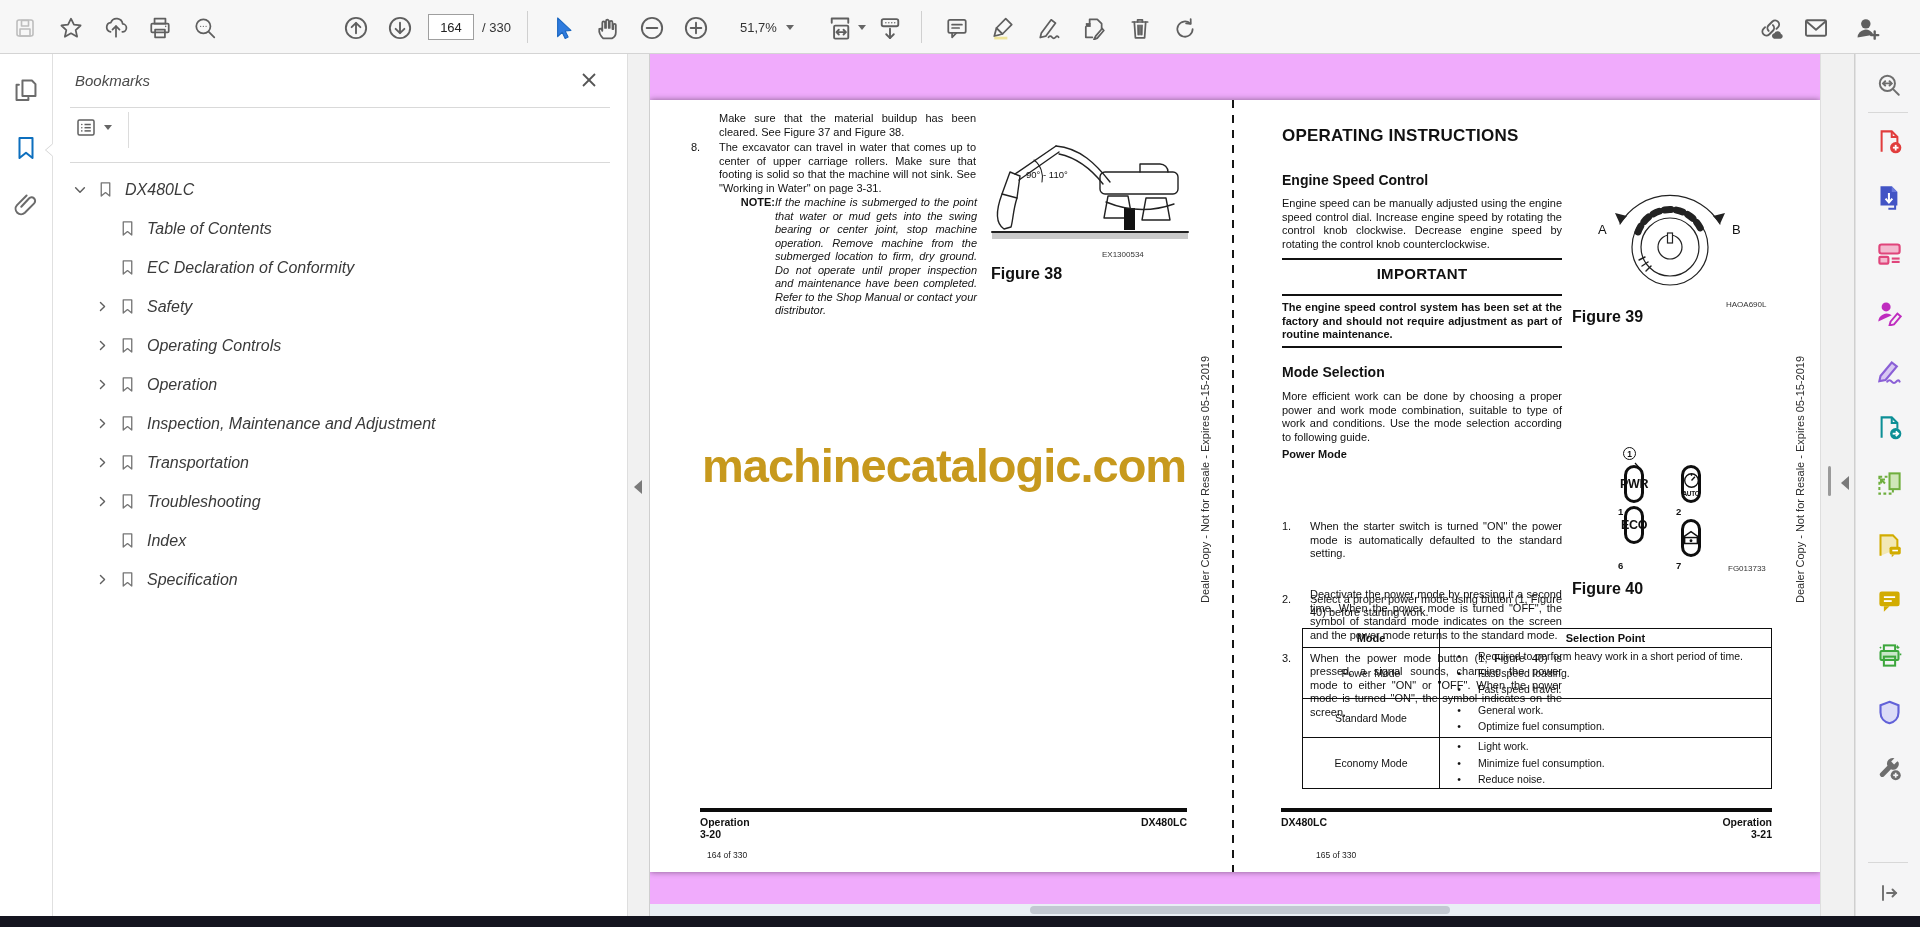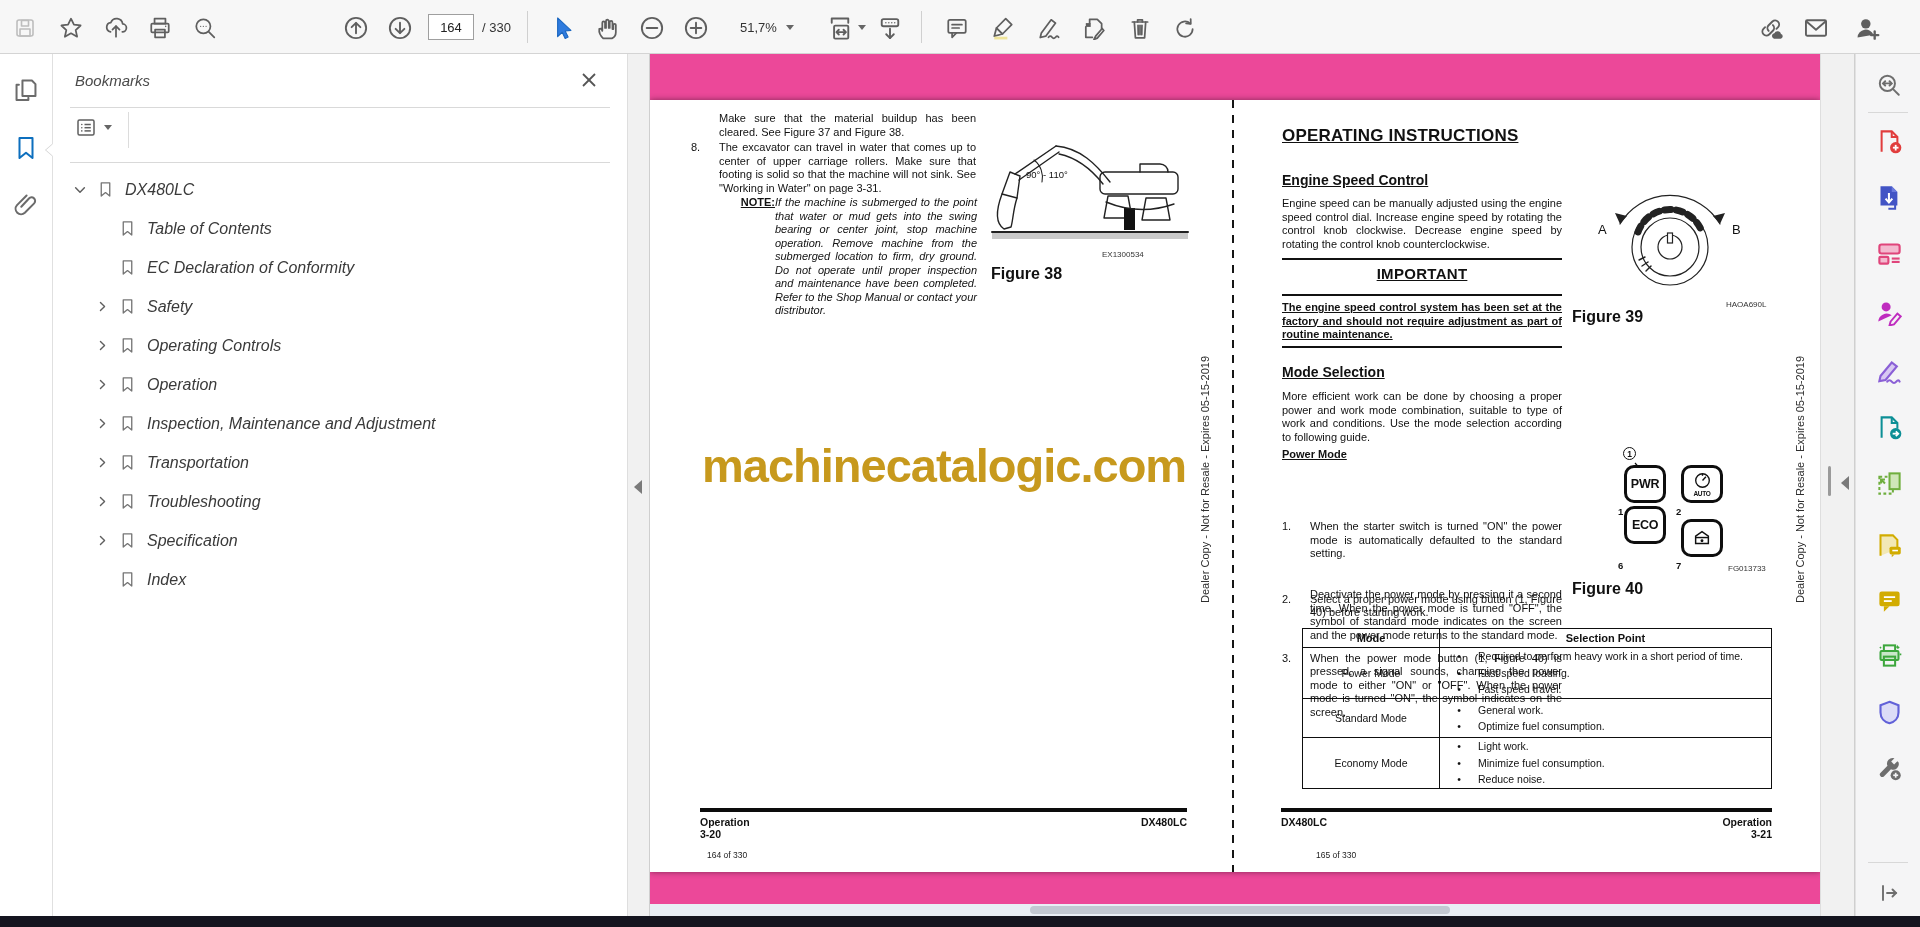--- a/index.html
+++ b/index.html
@@ -54,48 +54,48 @@
   .lvl1 { padding-left:40px; }
 
   
   .collstrip { position:absolute; top:54px; width:23px; height:862px; background:#f1f1f1;
     border-left:1px solid #dedede; border-right:1px solid #cfcfcf; z-index:15; cursor:pointer; }
   .arrow-left { position:absolute; width:0; height:0; border-top:7px solid transparent;
     border-bottom:7px solid transparent; border-right:8px solid #7a7a7a; }
   .scrollthumb { position:absolute; width:3px; height:30px; background:#9a9a9a; border-radius:2px; }
 
   
-  .docarea { position:absolute; left:650px; top:54px; width:1170px; height:862px; background:#ec4899; }
+  .docarea { position:absolute; left:650px; top:54px; width:1170px; height:862px; background:#f0abfc; }
   .spread { position:absolute; left:0px; top:46px; width:1170px; height:772px; background:#ffffff;
     box-shadow:0 0 6px rgba(0,0,0,.45); font-family:"Liberation Sans", sans-serif; color:#111; }
   .pagedivider { position:absolute; left:582px; top:0; width:2px; height:772px;
     background-image:repeating-linear-gradient(to bottom,#151515 0 8px, transparent 8px 15px); }
   .hscroll { position:absolute; left:0; bottom:0; width:1170px; height:12px; background:#e9eef5; }
   .hthumb { position:absolute; left:380px; top:2px; width:420px; height:8px; background:#c2c8d2; border-radius:4px; }
 
   .body-txt { font-size:11px; line-height:13.5px; text-align:justify; }
   .abs { position:absolute; }
-  .b { font-weight:bold;text-decoration:underline; }
+  .b { font-weight:bold; }
   .i { font-style:italic; }
   .vtext { position:absolute; transform:rotate(-90deg); transform-origin:0 0; white-space:nowrap;
     font-size:11px; color:#2e2e2e; }
   .stamp { position:absolute; font-size:8.5px; color:#222; }
   .fbar { position:absolute; height:4px; background:#0c0c0c; }
   .fttext { position:absolute; font-size:10.5px; font-weight:bold; line-height:12px; }
   .rule { position:absolute; height:2px; background:#111; }
   .figlabel { position:absolute; font-size:16px; font-weight:bold; }
   .figcode { position:absolute; font-size:8px; color:#333; }
   .watermark { position:absolute; left:52px; top:338px; font-size:47px; font-weight:bold;
     letter-spacing:-1px; color:#c7991d; }
 
   .numitem { position:relative; }
   .numitem .nm { position:absolute; left:-28px; top:0; font-weight:normal; }
 
   
-  .mbtn { position:absolute; width:42px; height:38px; border:3px solid #0e0e0e; border-radius:10px;
+  .mbtn { position:absolute; width:20px; height:38px; border:3px solid #0e0e0e; border-radius:10px;
     background:#fff; display:flex; flex-direction:column; align-items:center; justify-content:center;
     font-weight:bold; font-size:12.5px; letter-spacing:-0.3px; }
   .mnum { position:absolute; font-size:9.5px; font-weight:bold; }
   .callout { position:absolute; width:13px; height:13px; border:1.4px solid #111; border-radius:50%;
     font-size:8.5px; font-weight:bold; display:flex; align-items:center; justify-content:center; background:#fff; }
 
   
   table.modes { position:absolute; left:652px; top:528px; width:470px; border-collapse:collapse;
     font-size:10.5px; }
   table.modes th, table.modes td { border:1.6px solid #0e0e0e; padding:0; vertical-align:middle; }
@@ -426,36 +426,36 @@
             <svg width="13" height="13" viewBox="0 0 16 16">
               <polyline points="5.5,3 10.5,8 5.5,13"></polyline>
             </svg>
           </span>
         <span class="bmk"><svg width="17" height="17" viewBox="0 0 22 22">
               <path d="M5.5,2.5h11v17l-5.5-4.5-5.5,4.5z"></path>
             </svg></span>
         <span>Troubleshooting</span>
       </div>
       <div class="trow lvl1">
+        <span class="chev"></span>
+        <span class="bmk"><svg width="17" height="17" viewBox="0 0 22 22">
+              <path d="M5.5,2.5h11v17l-5.5-4.5-5.5,4.5z"></path>
+            </svg></span>
+        <span>Index</span>
+      </div>
+      <div class="trow lvl1">
         <span class="chev">
             <svg width="13" height="13" viewBox="0 0 16 16">
               <polyline points="5.5,3 10.5,8 5.5,13"></polyline>
             </svg>
           </span>
         <span class="bmk"><svg width="17" height="17" viewBox="0 0 22 22">
               <path d="M5.5,2.5h11v17l-5.5-4.5-5.5,4.5z"></path>
             </svg></span>
         <span>Specification</span>
-      </div>
-      <div class="trow lvl1">
-        <span class="chev"></span>
-        <span class="bmk"><svg width="17" height="17" viewBox="0 0 22 22">
-              <path d="M5.5,2.5h11v17l-5.5-4.5-5.5,4.5z"></path>
-            </svg></span>
-        <span>Index</span>
       </div>
     </div>
   </div>
 
   <div class="collstrip" style="left:627px">
     <div class="arrow-left" style="left:6px;top:426px"></div>
   </div>
 
   <div class="docarea">
     <div class="spread">

